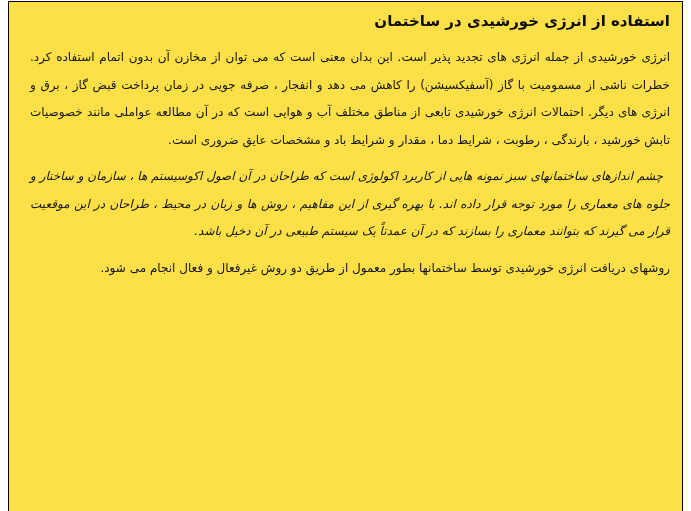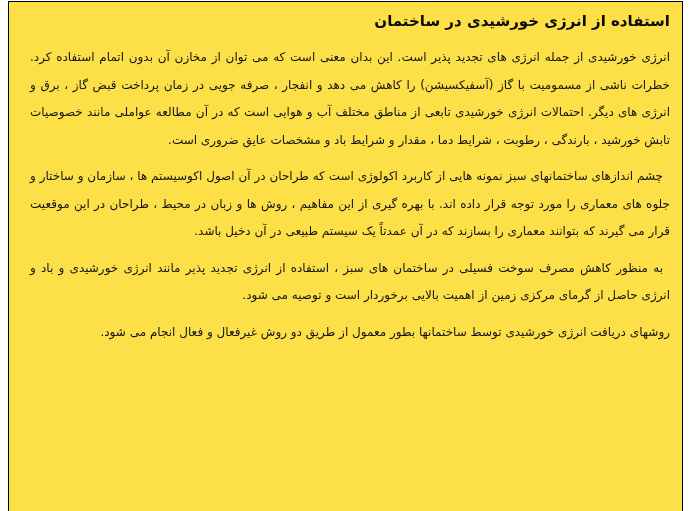--- a/index.html
+++ b/index.html
@@ -44,31 +44,31 @@
     margin: 0 0 9px 0;
     font-size: 12px;
     font-weight: normal;
     line-height: 27.5px;
     text-align: justify;
     direction: rtl;
     color: #141414;
   }
   .doc-par.first-line-indent {
     text-indent: 7px;
+    font-style: italic;
   }
 </style>
 </head>
 <body>
 
 <div class="canvas">
   <div class="page">
     <h1 class="doc-title">استفاده از انرژی خورشیدی در ساختمان</h1>
 
     <p class="doc-par">انرژی خورشیدی از جمله انرژی های تجدید پذیر است. این بدان معنی است که می توان از مخازن آن بدون اتمام استفاده کرد. خطرات ناشی از مسمومیت با گاز (آسفیکسیشن) را کاهش می دهد و انفجار ، صرفه جویی در زمان پرداخت قبض گاز ، برق و انرژی های دیگر. احتمالات انرژی خورشیدی تابعی از مناطق مختلف آب و هوایی است که در آن مطالعه عواملی مانند خصوصیات تابش خورشید ، بارندگی ، رطوبت ، شرایط دما ، مقدار و شرایط باد و مشخصات عایق ضروری است.</p>
 
 
     <p class="doc-par first-line-indent">چشم اندازهای ساختمانهای سبز نمونه هایی از کاربرد اکولوژی است که طراحان در آن اصول اکوسیستم ها ، سازمان و ساختار و جلوه های معماری را مورد توجه قرار داده اند. با بهره گیری از این مفاهیم ، روش ها و زبان در محیط ، طراحان در این موقعیت قرار می گیرند که بتوانند معماری را بسازند که در آن عمدتاً یک سیستم طبیعی در آن دخیل باشد.</p>
 
-    <p class="doc-par first-line-indent">به منظور کاهش مصرف سوخت فسیلی در ساختمان های سبز ، استفاده از انرژی تجدید پذیر مانند انرژی خورشیدی و باد و انرژی حاصل از گرمای مرکزی زمین از اهمیت بالایی برخوردار است و توصیه می شود.</p>
 
     <p class="doc-par">روشهای دریافت انرژی خورشیدی توسط ساختمانها بطور معمول از طریق دو روش غیرفعال و فعال انجام می شود.</p>
   </div>
 </div>
 
 </body></html>

